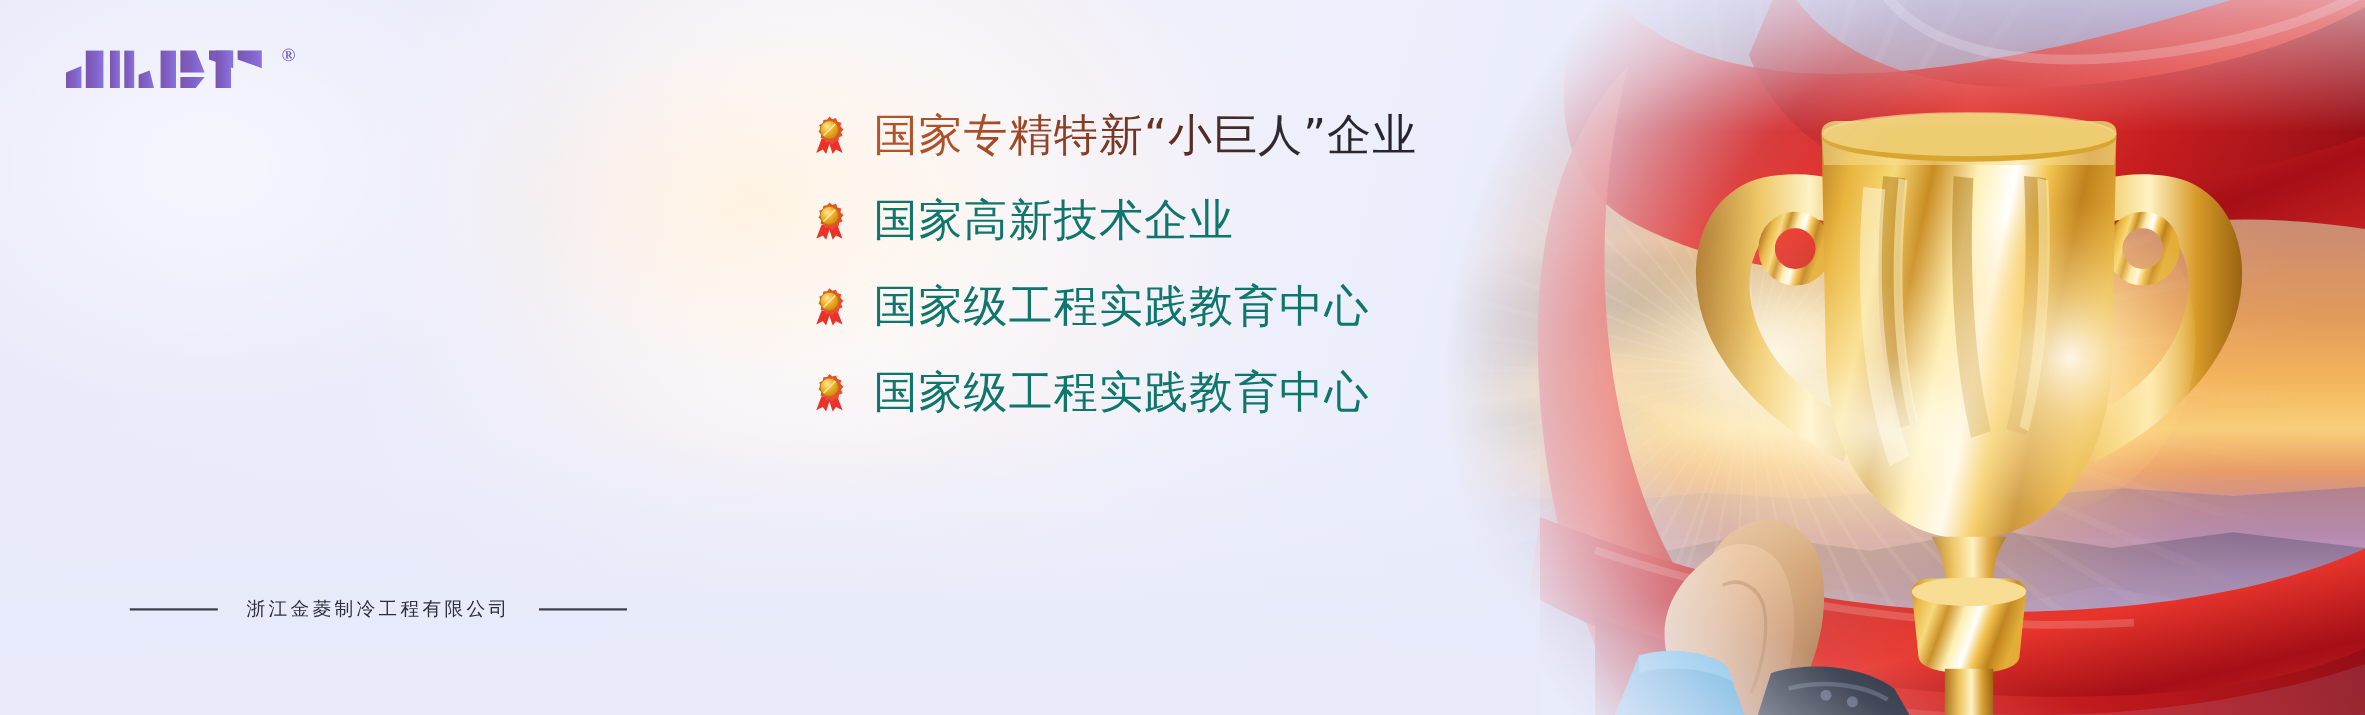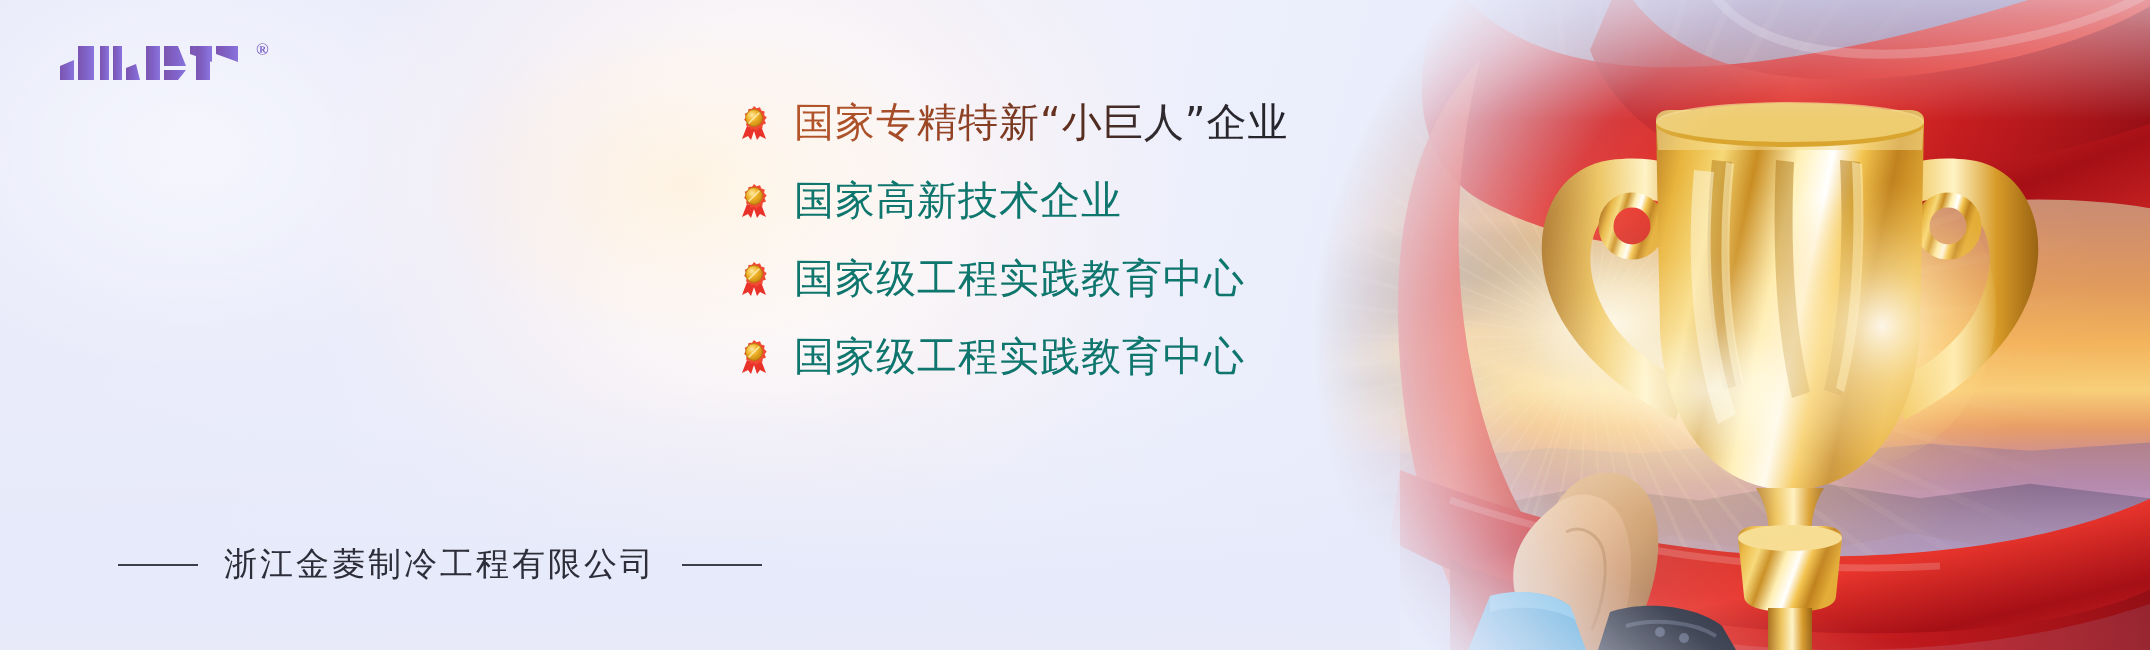--- a/index.html
+++ b/index.html
@@ -183,21 +183,21 @@
   }
 
   
   .company {
     position:absolute; left:118px; top:542px;
     display:flex; align-items:center; gap:26px;
     white-space:nowrap;
   }
   .company .dash { display:block; width:80px; height:2px; background:#3f3f4c; }
   .company .name {
-    font-size:33px; color:#2e2e3a; letter-spacing:3px;
+    font-size:17px; color:#2e2e3a; letter-spacing:3px;
     font-family:"DejaVu Sans","Liberation Sans",sans-serif;
   }
 
   
   .honors {
     position:absolute; left:738px; top:95px;
     display:flex; flex-direction:column; gap:23px;
   }
   .honor-row { display:flex; align-items:center; gap:24px; white-space:nowrap; }
   .medal { width:32px; height:36px; flex:0 0 32px; }

